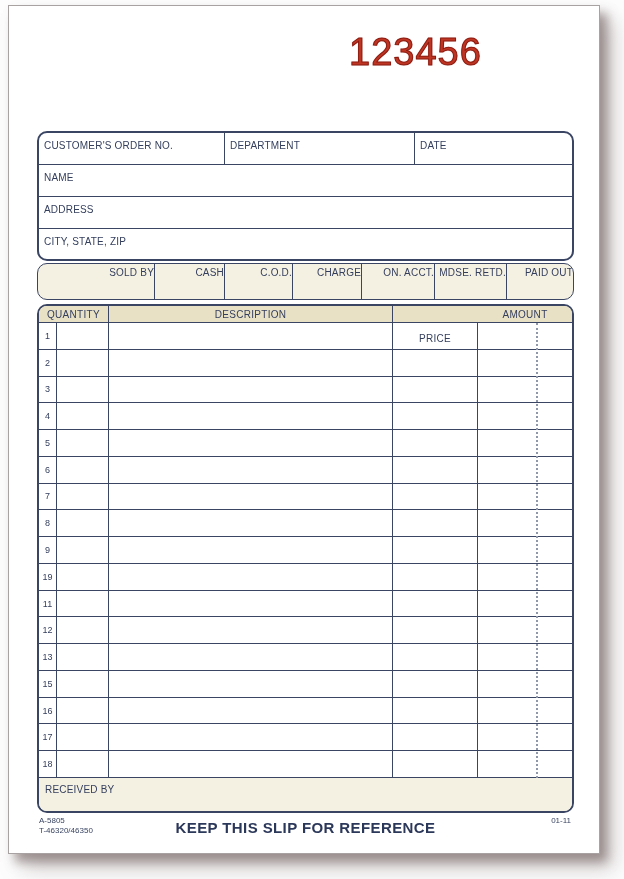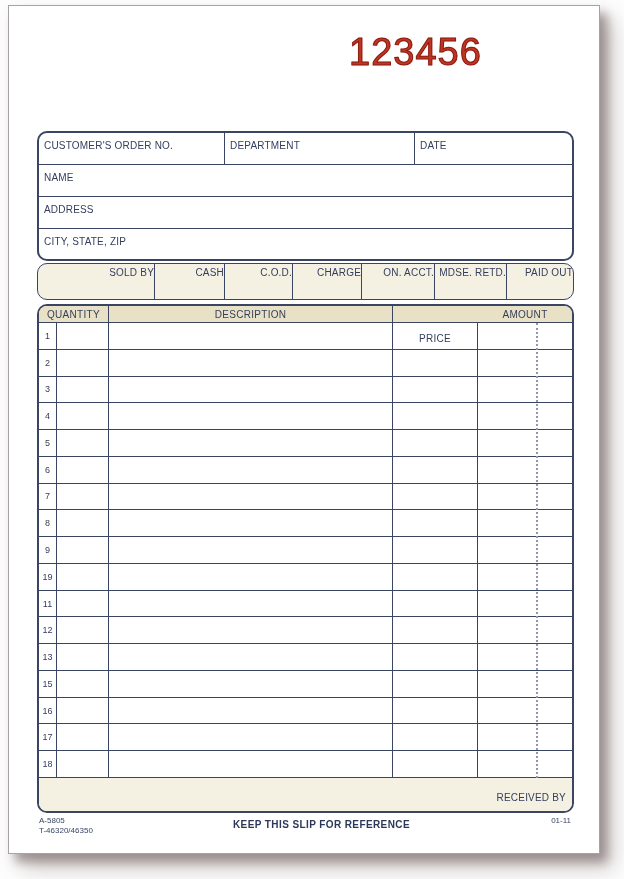--- a/index.html
+++ b/index.html
@@ -82,30 +82,30 @@
   .qty{width:52px;}
   .desc{width:284px;}
   .price{width:85px;}
   .amt{flex:1;border-right:none;}
   .dotted-rule{
     position:absolute;left:497px;top:17px;height:calc(100% - 50px);
     border-left:2px dotted #8f97a8;width:0;
   }
   .received{
     height:33px;flex:0 0 33px;background:var(--cream);
-    padding:14px 6px;font-size:10px;color:var(--text);letter-spacing:.2px;text-align:right;
+    padding:6px 6px;font-size:10px;color:var(--text);letter-spacing:.2px;
   }
   
   .form-codes{
     position:absolute;left:30px;top:810px;
     font-size:8px;line-height:1.3;color:var(--navy);
   }
   .slogan{
-    position:absolute;left:44px;top:813px;width:537px;
-    text-align:center;font-size:10px;font-weight:bold;
+    position:absolute;left:28px;top:813px;width:537px;
+    text-align:center;font-size:15px;font-weight:bold;
     color:#2c385a;letter-spacing:.4px;
   }
   .revision{
     position:absolute;left:490px;top:810px;width:72px;
     text-align:right;font-size:8px;color:var(--navy);
   }
 </style>
 </head>
 <body>
 

